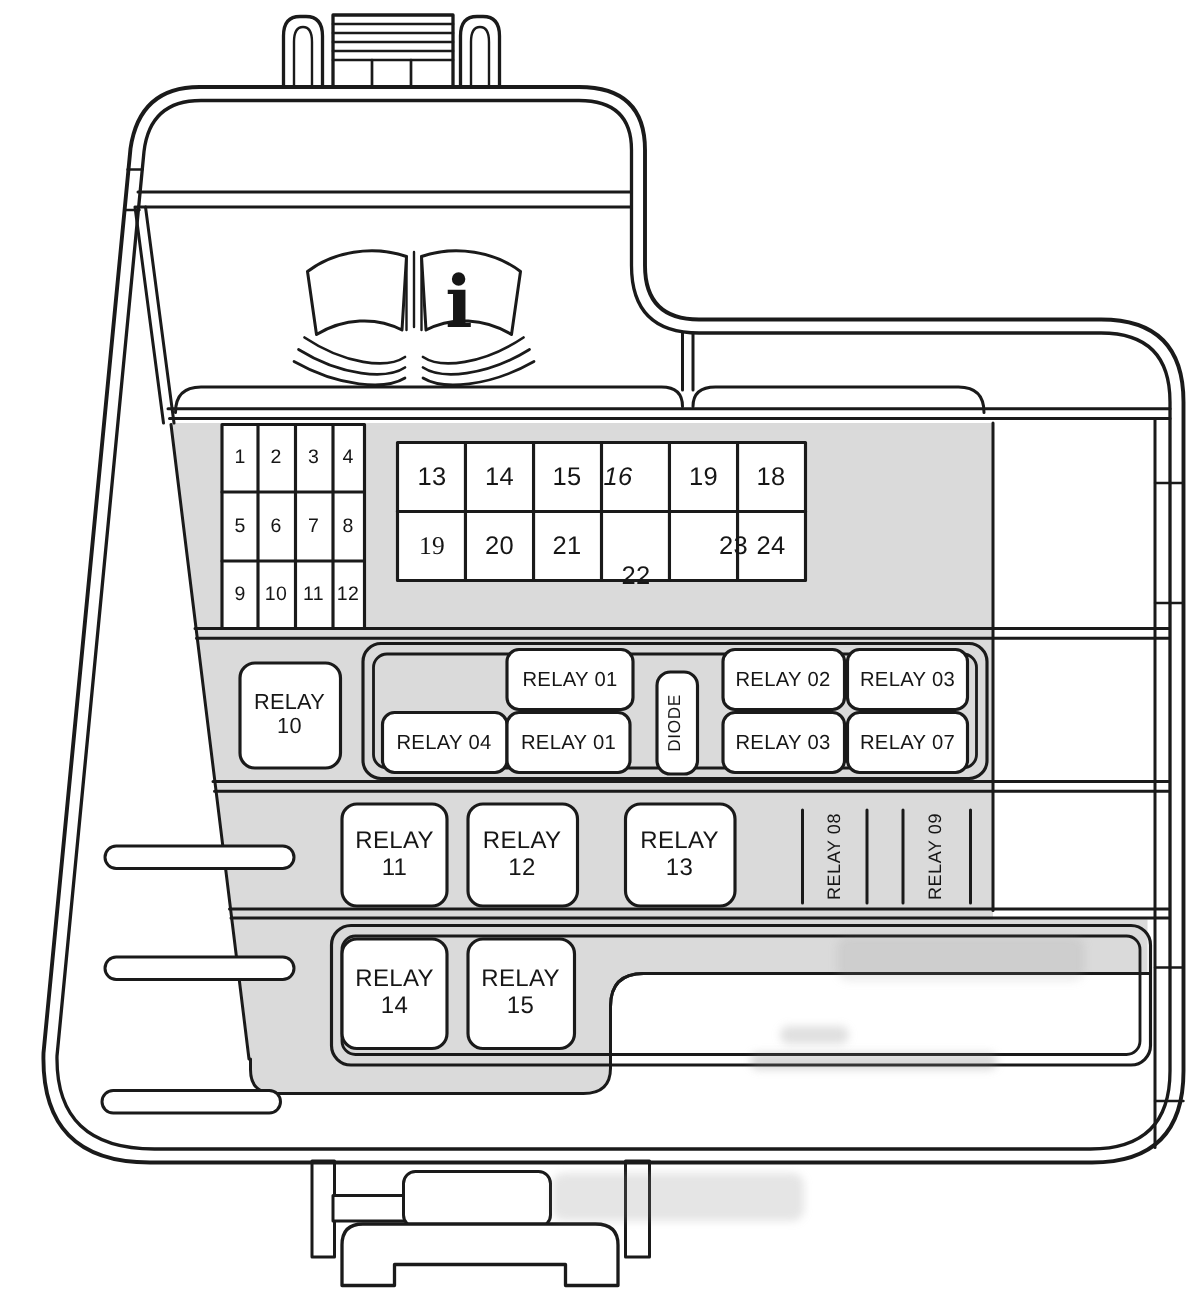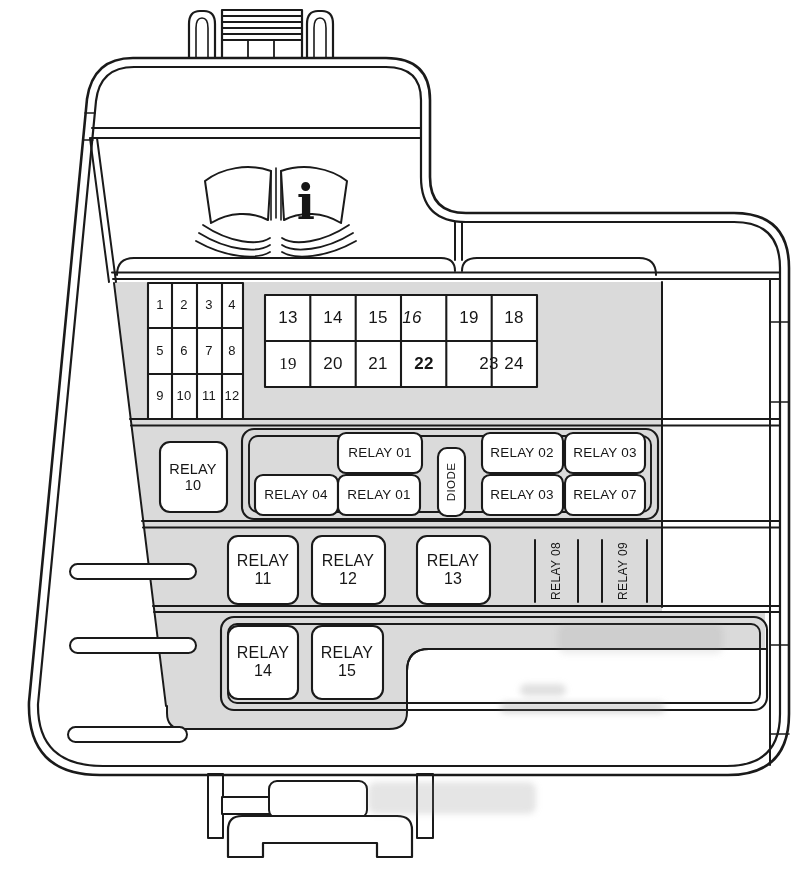--- a/index.html
+++ b/index.html
@@ -155,21 +155,21 @@
 
 <div class="lbl xf" style="left:288px;top:318px;">13</div>
 <div class="lbl xf" style="left:333px;top:318px;">14</div>
 <div class="lbl xf" style="left:378px;top:318px;">15</div>
 <div class="lbl xf" style="left:412px;top:318px;font-style:italic;">16</div>
 <div class="lbl xf" style="left:469px;top:318px;">19</div>
 <div class="lbl xf" style="left:514px;top:318px;">18</div>
 <div class="lbl xf" style="left:288px;top:364px;font-family:Liberation Serif, serif;">19</div>
 <div class="lbl xf" style="left:333px;top:364px;">20</div>
 <div class="lbl xf" style="left:378px;top:364px;text-align:right;">21</div>
-<div class="lbl xf" style="left:424px;top:364px;font-weight:bold;">22</div>
+<div class="lbl xf" style="left:424px;top:384px;">22</div>
 <div class="lbl xf" style="left:469px;top:364px;margin-left:20px;">23</div>
 <div class="lbl xf" style="left:514px;top:364px;text-align:right;">24</div>
 
 <div class="lbl rl" style="left:193px;top:477px;font-size:14.5px;">RELAY
 10</div>
 <div class="lbl rl" style="left:380px;top:453px;">RELAY 01</div>
 <div class="lbl rl" style="left:296px;top:495px;">RELAY 04</div>
 <div class="lbl rl" style="left:379px;top:495px;">RELAY 01</div>
 <div class="lbl dv" style="left:451px;top:482px;">DIODE</div>
 <div class="lbl rl" style="left:522px;top:453px;">RELAY 02</div>

